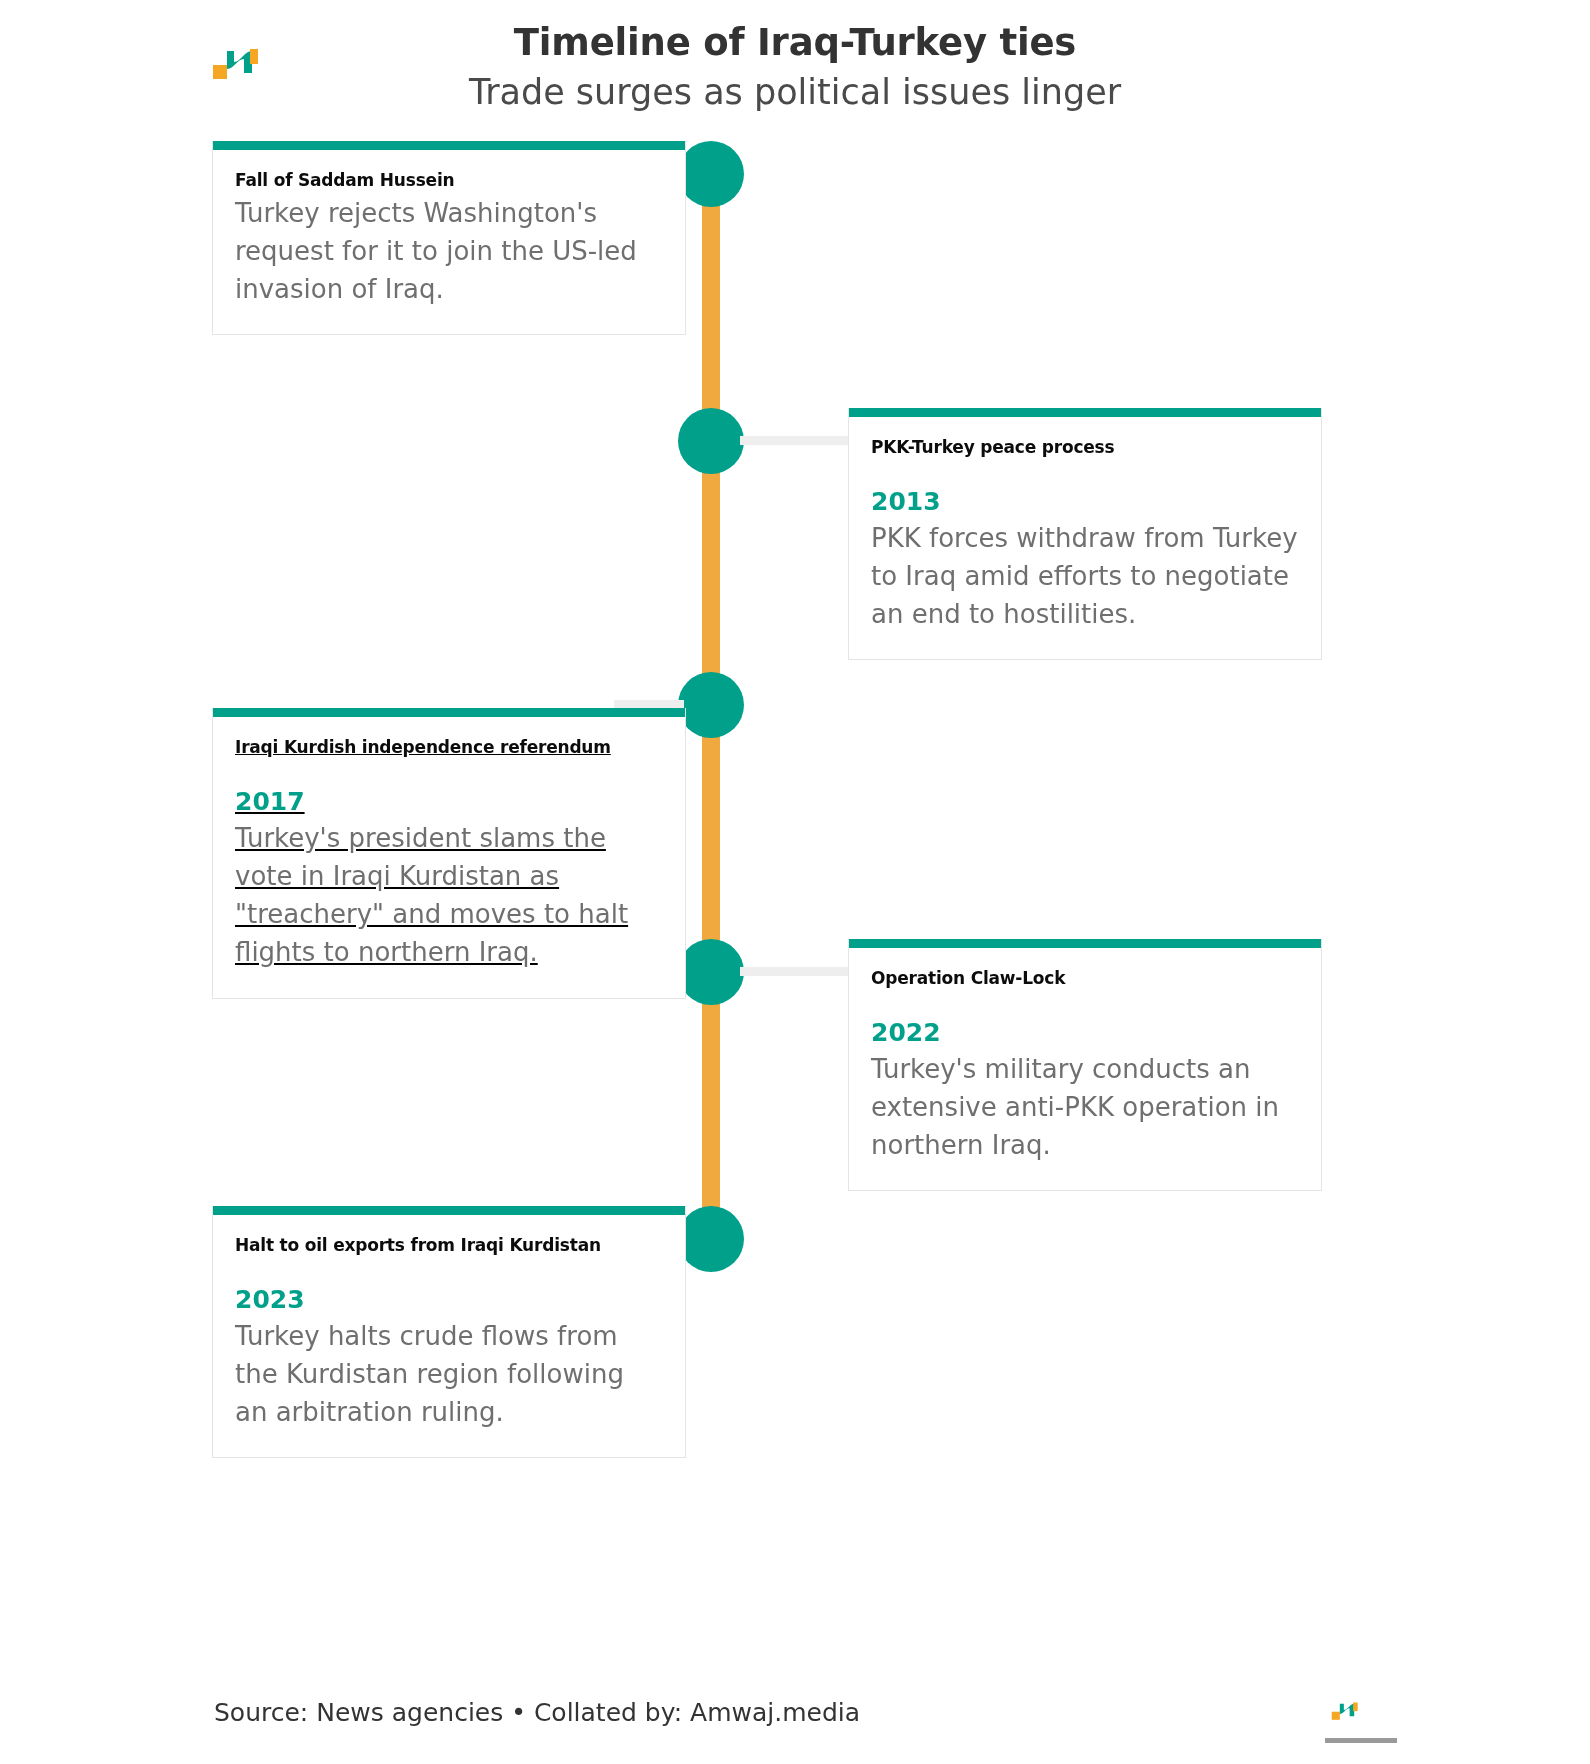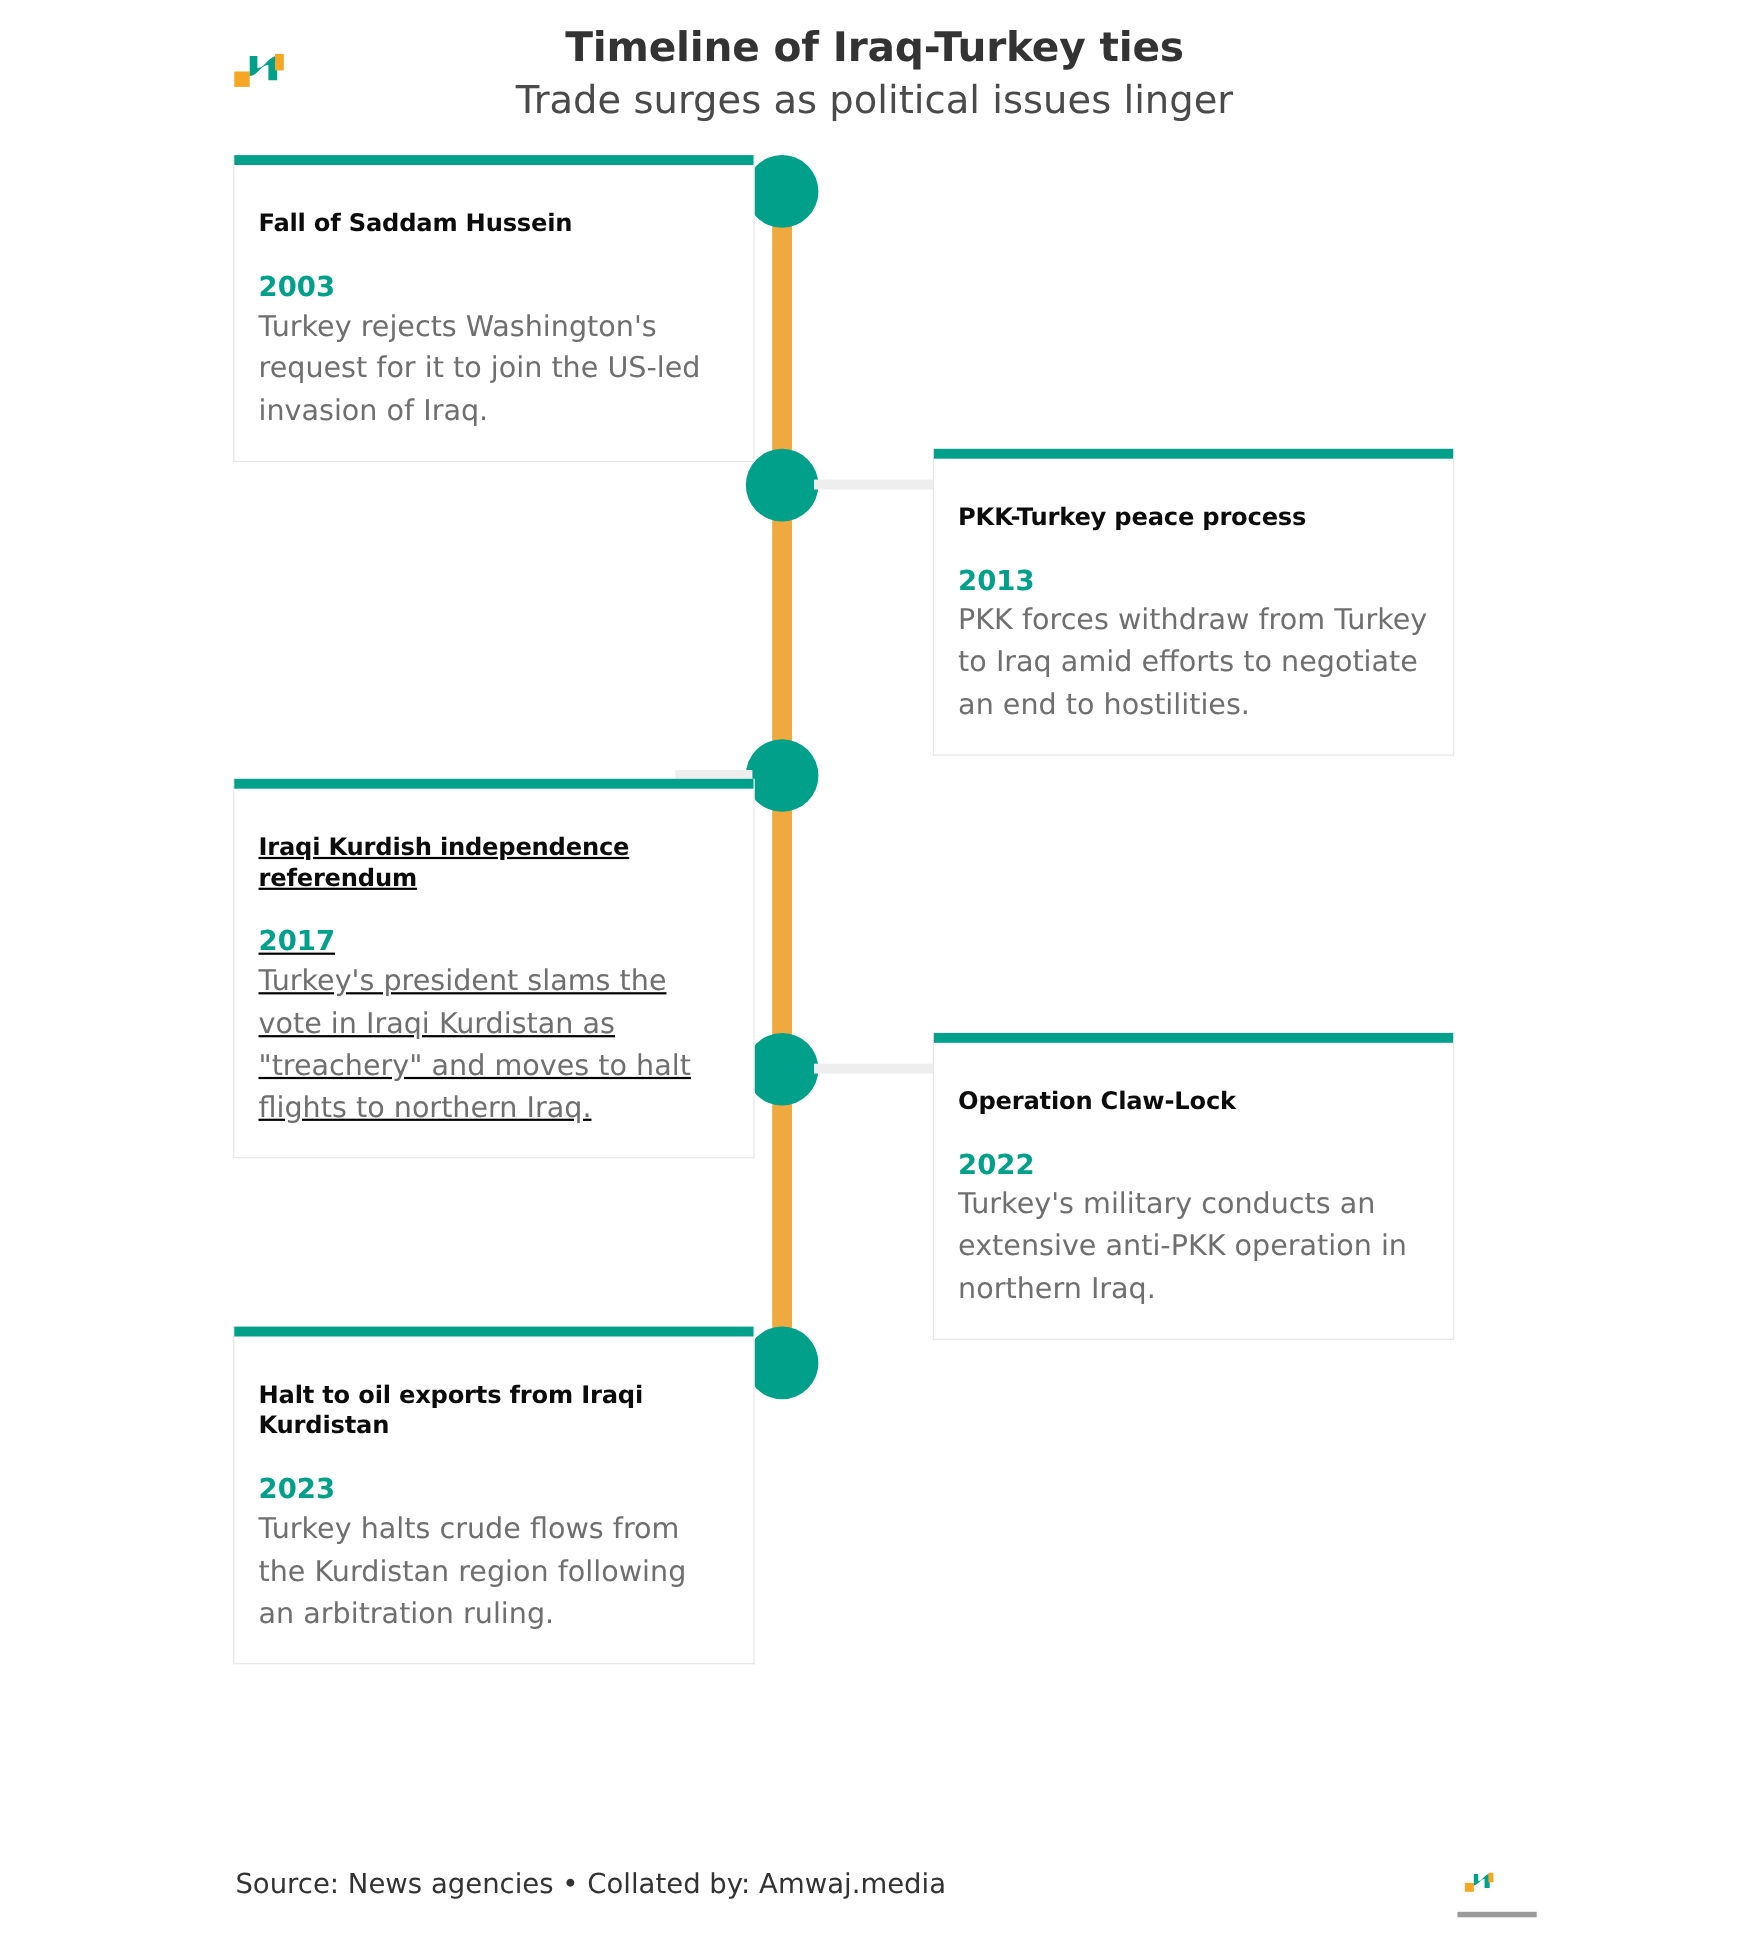--- a/index.html
+++ b/index.html
@@ -43,22 +43,22 @@
   
   .card {
     position: absolute;
     background: #ffffff;
     border: 1px solid #e4e4e4;
     border-top: none;
     padding: 0 22px 26px 22px;
   }
   .card-topbar { height: 9px; background: #00a08a; margin: 0 -22px 0 -22px; }
   .card-title {
-    font-size: 22px; font-weight: bold; color: #0c0c0c;
-    line-height: 1.28; margin-top: 40px;
+    font-size: 17px; font-weight: bold; color: #0c0c0c;
+    line-height: 1.28; margin-top: 20px;
     letter-spacing: -0.2px;
   }
   .card-year {
     font-size: 25px; font-weight: bold; color: #00a08a;
     margin-top: 28px; line-height: 1.2;
   }
   .card-body {
     font-size: 26px; font-weight: normal; color: #6f6f6f;
     line-height: 1.47; margin-top: 2px;
   }
@@ -115,21 +115,20 @@
 
     <div class="node" style="top:939px;"></div>
     <div class="connector" style="left:740px; top:967px; width:110px;"></div>
 
     <div class="node" style="top:1206px;"></div>
     <div class="connector" style="left:614px; top:1234px; width:70px;"></div>
 
     <div class="card card-left" style="top:141px;">
       <div class="card-topbar"></div>
       <div class="card-title">Fall of Saddam Hussein</div>
-      <div class="card-year">2003</div>
       <div class="card-body">Turkey rejects Washington's request for it to join the US-led invasion of Iraq.</div>
     </div>
 
     <div class="card card-right" style="top:408px;">
       <div class="card-topbar"></div>
       <div class="card-title">PKK-Turkey peace process</div>
       <div class="card-year">2013</div>
       <div class="card-body">PKK forces withdraw from Turkey to Iraq amid efforts to negotiate an end to hostilities.</div>
     </div>
 

